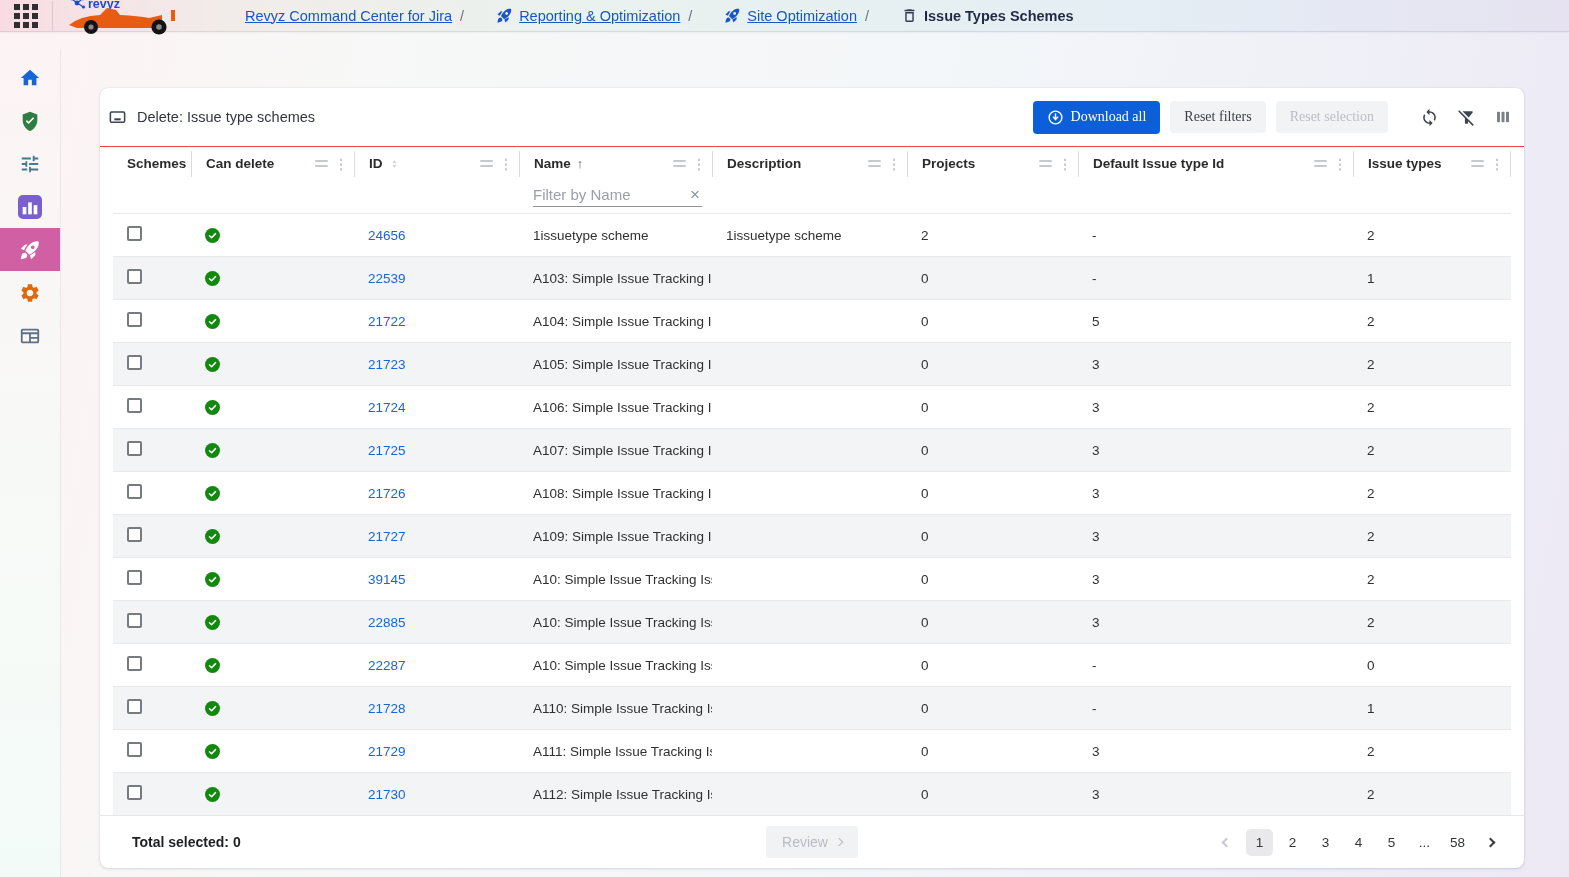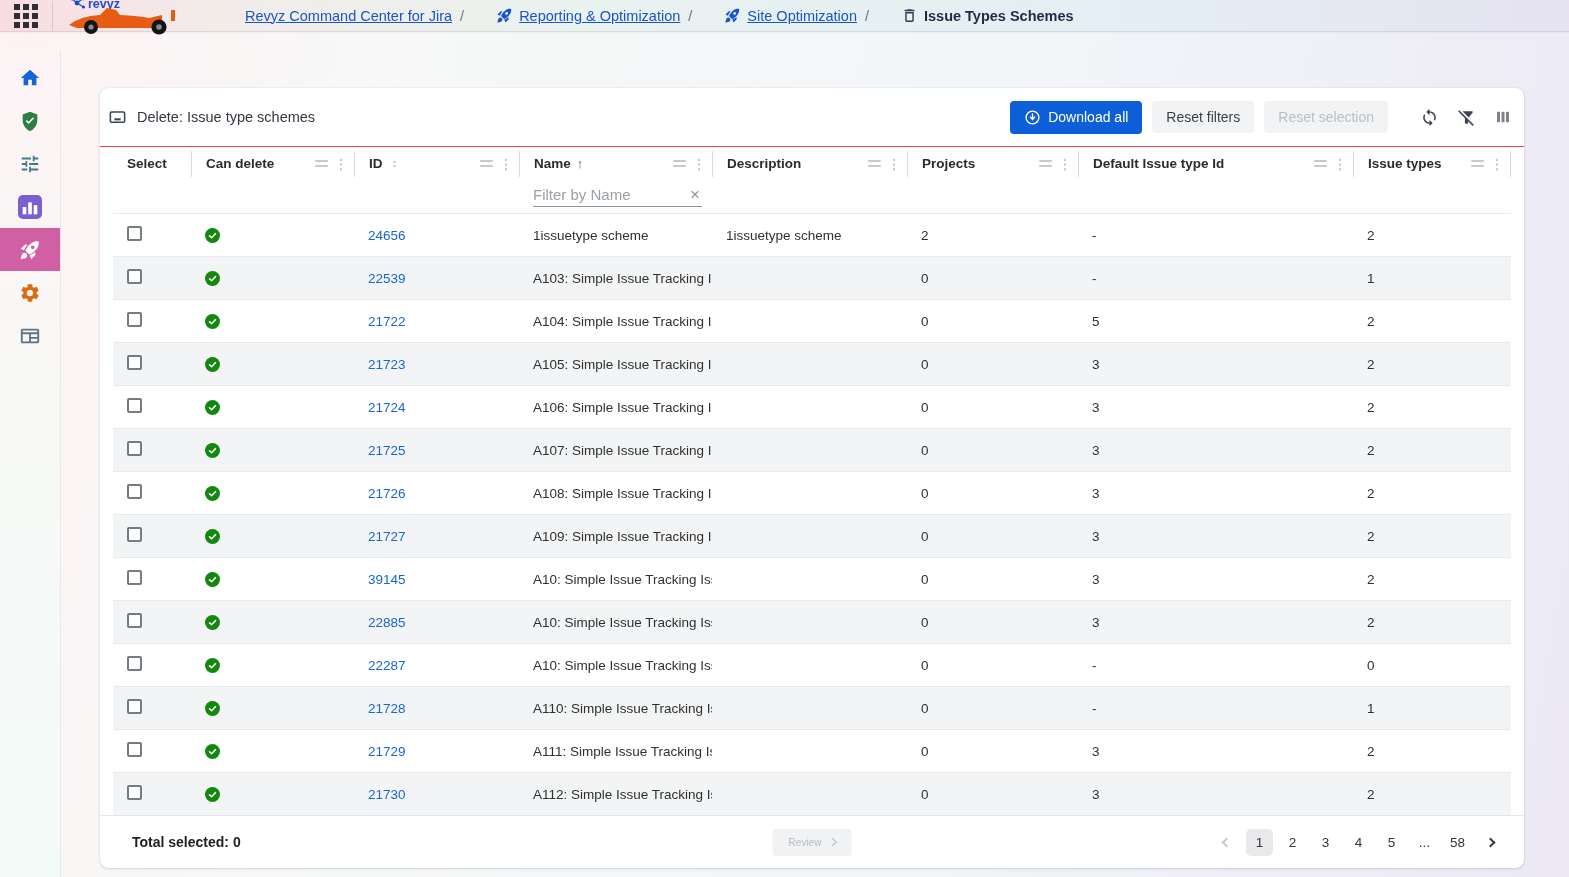--- a/index.html
+++ b/index.html
@@ -40,21 +40,21 @@
   
   .main { position:absolute; left:61px; top:50px; right:0; bottom:0; }
   .card {
     position:absolute; left:39px; top:38px; width:1424px; height:780px;
     background:#fff; border-radius:8px;
     box-shadow:0 1px 3px rgba(23,43,77,.14), 0 0 1px rgba(23,43,77,.20);
     display:flex; flex-direction:column; overflow:hidden;
   }
   .card-header { height:59px; flex:none; display:flex; align-items:center; padding:0 8px; border-bottom:1px solid #ef4444; }
   .card-title { display:flex; align-items:center; gap:10px; font-size:14.5px; color:#32373f; }
-  .card-actions { margin-left:auto; display:flex; align-items:center; gap:10px; }
+  .card-actions { margin-left:auto; display:flex; align-items:center; gap:10px;font-family:Liberation Serif, serif; }
   .btn { font-family:inherit; font-size:14px; border:none; border-radius:4px; padding:8px 14px; cursor:pointer; display:flex; align-items:center; gap:7px; }
   .btn-primary { background:#0d5fd8; color:#fff; }
   .btn-soft { background:#f2f3f5; color:#3b4048; }
   .btn-soft.disabled { color:#b9bec7; cursor:default; }
   .iconbtn { background:none; border:none; cursor:pointer; padding:4px; display:flex; align-items:center; }
   .card-actions .gap { width:8px; }
   
   .tablewrap { flex:1; display:flex; flex-direction:column; padding:0 13px; overflow:hidden; }
   .grid8 { display:grid; grid-template-columns:78px 163px 165px 193px 195px 171px 275px 1fr; }
   .hrow { height:33px; align-items:center; }
@@ -75,21 +75,21 @@
   .tbody { flex:1; overflow:hidden; }
   .trow { height:43px; align-items:center; border-top:1px solid #e8e9ea; font-size:13.5px; color:#303030; }
   .trow:nth-child(even) { background:#f3f4f5; }
   .cell { padding-left:14px; white-space:nowrap; overflow:hidden; }
   .cbx { width:15px; height:15px; border:2px solid #767b80; border-radius:2px; display:inline-block; cursor:pointer; background:#fff; }
   .okbadge { width:15px; height:15px; border-radius:50%; background:#12880f; display:inline-flex; align-items:center; justify-content:center; }
   .idlink { color:#1766d1; text-decoration:none; cursor:pointer; }
   
   .card-footer { height:53px; flex:none; border-top:1px solid #e7e7ea; display:flex; align-items:center; padding:0 20px; position:relative; }
   .total { font-size:14px; font-weight:bold; color:#1d1f23;margin-left:12px; }
-  .review-btn { position:absolute; left:50%; transform:translateX(-50%); background:#f1f2f4; color:#b7bcc5; font-size:10px; border:none; border-radius:4px; padding:8px 16px; display:flex; align-items:center; gap:8px; cursor:default; font-family:inherit; }
+  .review-btn { position:absolute; left:50%; transform:translateX(-50%); background:#f1f2f4; color:#b7bcc5; font-size:14px; border:none; border-radius:4px; padding:8px 16px; display:flex; align-items:center; gap:8px; cursor:default; font-family:inherit; }
   .pager { margin-left:auto; display:flex; align-items:center; gap:6px; }
   .page { min-width:27px; height:27px; display:flex; align-items:center; justify-content:center; font-size:13.5px; color:#33353a; border-radius:5px; cursor:pointer; padding:0 4px; }
   .page.active { background:#e9e9ec; }
   .chev { display:inline-block; width:7px; height:7px; border-top:2px solid; border-right:2px solid; }
   .chev.right { transform:rotate(45deg); }
   .chev.left  { transform:rotate(-135deg); }
   .nav-prev { color:#c8cacf; } .nav-next { color:#3a3d42; }
   .nav-btn { width:27px; height:27px; display:flex; align-items:center; justify-content:center; cursor:pointer; }
   .review-chev { display:inline-block; width:6px; height:6px; border-top:1.5px solid #b7bcc5; border-right:1.5px solid #b7bcc5; transform:rotate(45deg); }
 </style>
@@ -243,21 +243,21 @@
               <rect x="16" y="5" width="4" height="14" rx="1"></rect>
             </svg>
         </button>
       </div>
     </div>
 
     <div class="tablewrap">
 
       <div class="grid8 hrow">
         <div class="hcell">
-          <span>Select</span>
+          <span>Schemes</span>
         </div>
         <div class="hcell">
           <span>Can delete</span>
           <span class="hicons">
               <span class="eqicon">
                 <i></i>
                 <i></i>
               </span>
               <span class="dots">⋮</span>
             </span>

